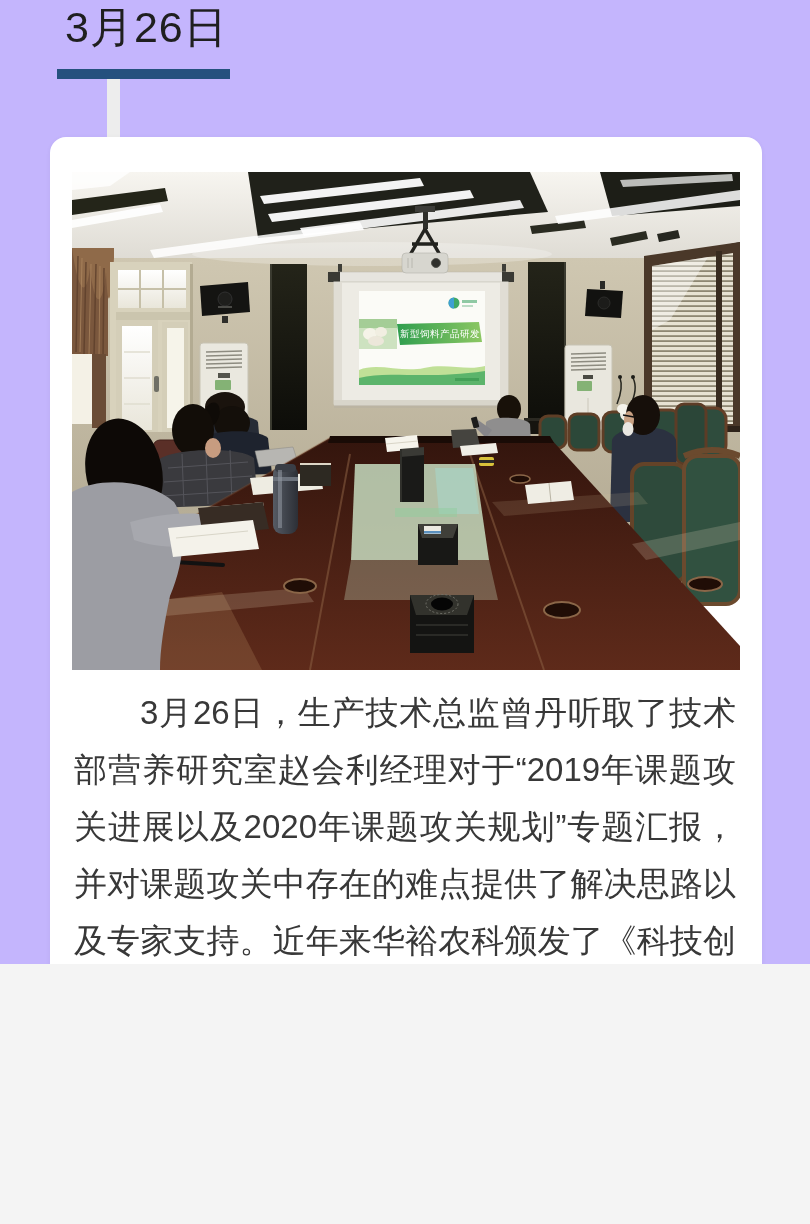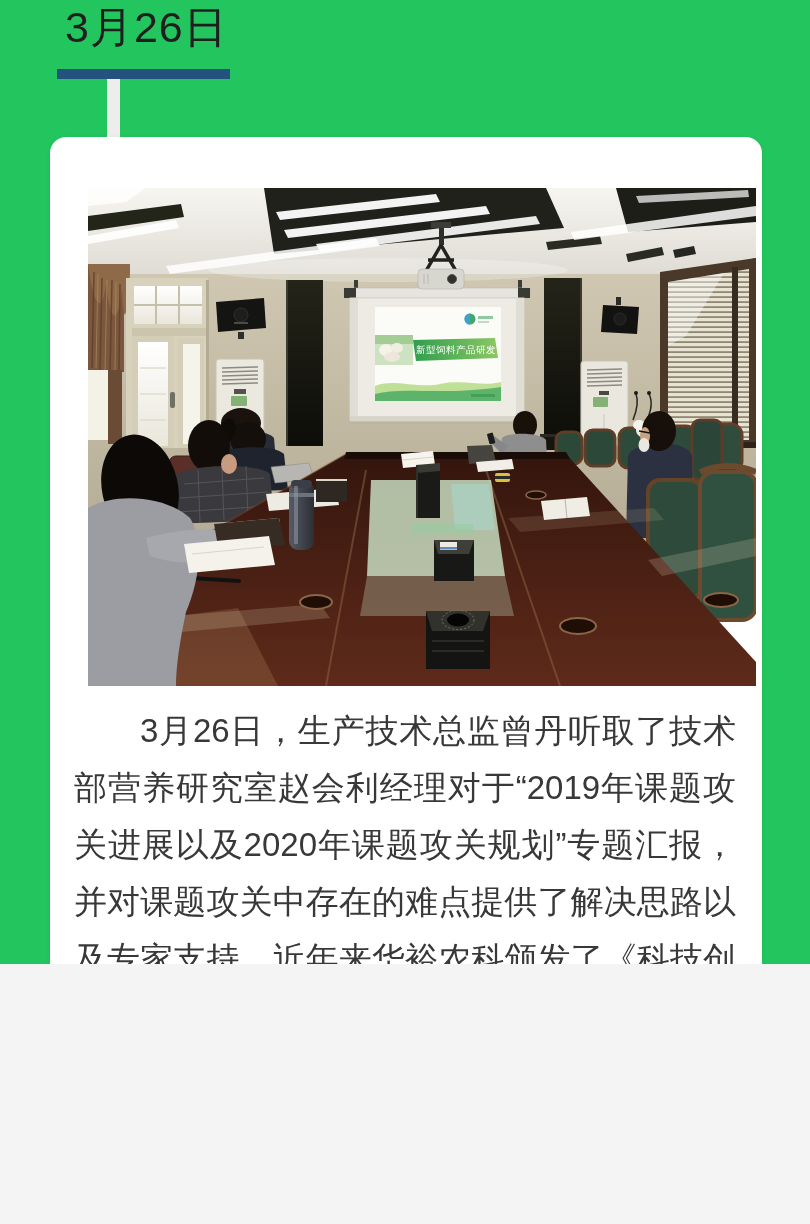--- a/index.html
+++ b/index.html
@@ -1,24 +1,24 @@
 <!DOCTYPE html>
 <html><head>
 <meta charset="utf-8">
 <style>
   html,body{margin:0;padding:0;background:#f4f4f4;}
-  .stage{position:relative;width:810px;height:964px;background:#22c55e;overflow:hidden;
+  .stage{position:relative;width:810px;height:964px;background:#c4b5fd;overflow:hidden;
          font-family:"Liberation Sans","DejaVu Sans",sans-serif;}
   .date-title{position:absolute;left:65px;top:2px;font-size:43px;line-height:50px;
               font-weight:400;color:#1f1f1f;letter-spacing:1px;margin:0;}
   .date-bar{position:absolute;left:57px;top:69px;width:173px;height:10px;background:#25517e;}
   .timeline-connector{position:absolute;left:107px;top:79px;width:13px;height:60px;background:#ededed;}
   .card{position:absolute;left:50px;top:137px;width:712px;border-radius:16px;background:#ffffff;
         box-shadow:0 1px 5px rgba(0,0,0,0.05);padding:35px 22px 26px 22px;box-sizing:border-box;}
-  .photo{width:668px;height:498px;margin:16px;display:block;overflow:hidden;}
+  .photo{width:668px;height:498px;margin:0;display:block;overflow:hidden;}
   .photo svg{display:block;}
   .body-text{width:662px;margin:14px auto 0 2px;font-size:33px;line-height:57px;color:#383838;
              text-align:justify;text-indent:2em;letter-spacing:0px;}
 </style>
 </head>
 <body>
 
 <div class="stage">
 
   <h1 class="date-title">3月26日</h1>

